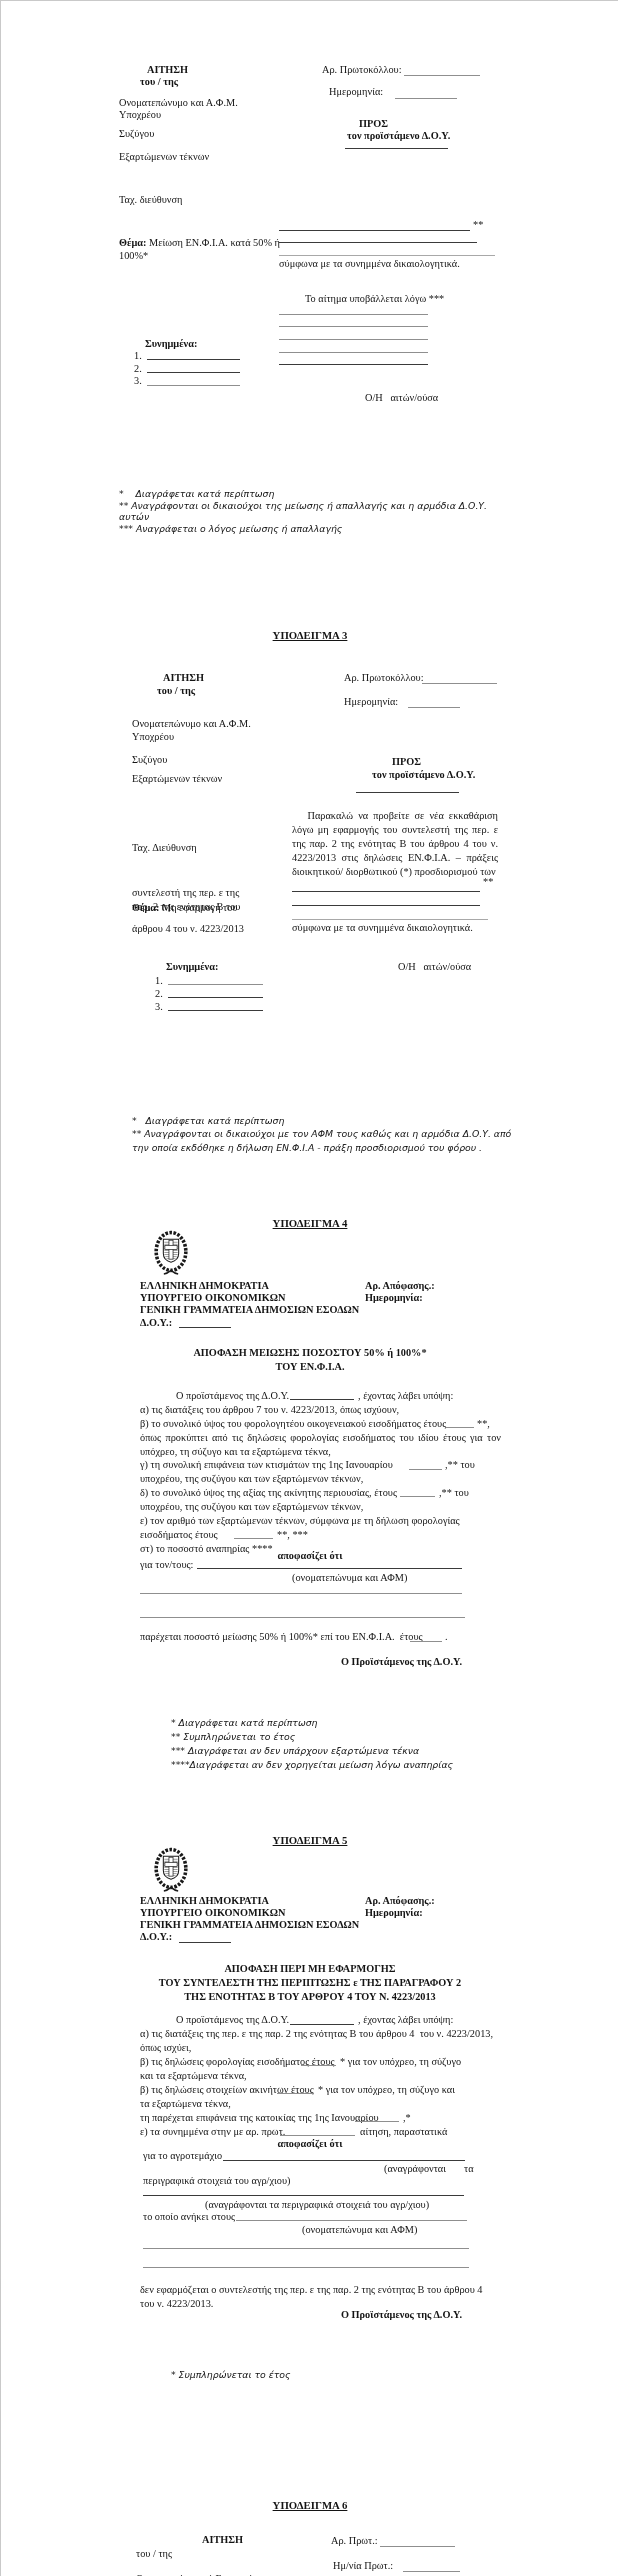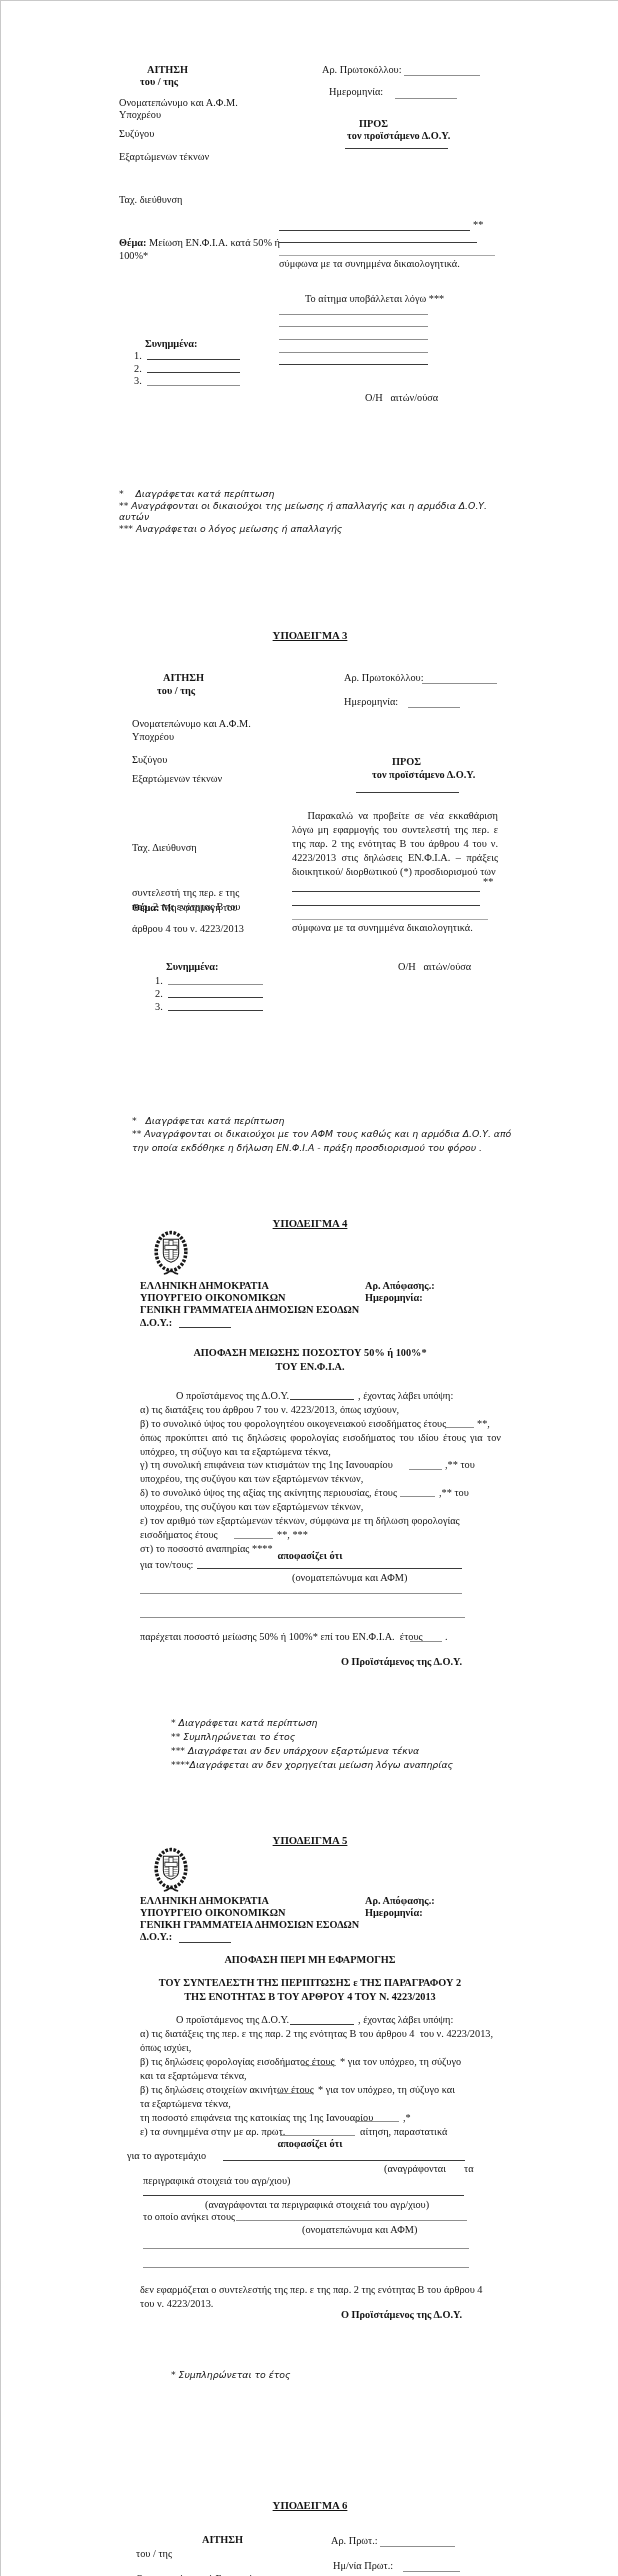--- a/index.html
+++ b/index.html
@@ -170,44 +170,44 @@
       <rect x="33" y="20" width="8" height="37" fill="#ffffff" stroke="#1a1a1a" stroke-width="1.4"></rect>
       <rect x="25" y="30" width="24" height="8" fill="#ffffff" stroke="#1a1a1a" stroke-width="1.4"></rect>
     </svg>
     <span class="t b" style="left:139px;top:65px;">ΕΛΛΗΝΙΚΗ ΔΗΜΟΚΡΑΤΙΑ</span>
     <span class="t b" style="left:139px;top:77px;">ΥΠΟΥΡΓΕΙΟ ΟΙΚΟΝΟΜΙΚΩΝ</span>
     <span class="t b" style="left:139px;top:89px;">ΓΕΝΙΚΗ ΓΡΑΜΜΑΤΕΙΑ ΔΗΜΟΣΙΩΝ ΕΣΟΔΩΝ</span>
     <span class="t b" style="left:139px;top:101px;">Δ.Ο.Υ.:</span>
     <div class="bl dk" style="left:178px;top:112px;width:52px;"></div>
     <span class="t b" style="left:364px;top:65px;">Αρ. Απόφασης.:</span>
     <span class="t b" style="left:364px;top:77px;">Ημερομηνία:</span>
-    <div class="t b ctr" style="top:124px;">ΑΠΟΦΑΣΗ ΠΕΡΙ ΜΗ ΕΦΑΡΜΟΓΗΣ</div>
+    <div class="t b ctr" style="top:133px;">ΑΠΟΦΑΣΗ ΠΕΡΙ ΜΗ ΕΦΑΡΜΟΓΗΣ</div>
     <div class="t b ctr" style="top:147px;">ΤΟΥ ΣΥΝΤΕΛΕΣΤΗ ΤΗΣ ΠΕΡΙΠΤΩΣΗΣ ε ΤΗΣ ΠΑΡΑΓΡΑΦΟΥ 2</div>
     <div class="t b ctr" style="top:161px;">ΤΗΣ ΕΝΟΤΗΤΑΣ Β ΤΟΥ ΑΡΘΡΟΥ 4 ΤΟΥ Ν. 4223/2013</div>
     <span class="t" style="left:175px;top:184px;">Ο προϊστάμενος της Δ.Ο.Υ.</span>
     <div class="bl dk" style="left:289px;top:194px;width:64px;"></div>
     <span class="t" style="left:357px;top:184px;">, έχοντας λάβει υπόψη:</span>
     <span class="t" style="left:139px;top:198px;">α) τις διατάξεις της περ. ε της παρ. 2 της ενότητας Β του άρθρου 4  του ν. 4223/2013,</span>
     <span class="t" style="left:139px;top:212px;">όπως ισχύει,</span>
     <span class="t" style="left:139px;top:226px;">β) τις δηλώσεις φορολογίας εισοδήματος έτους</span>
     <div class="bl" style="left:300px;top:235px;width:35px;"></div>
     <span class="t" style="left:339px;top:226px;">* για τον υπόχρεο, τη σύζυγο</span>
     <span class="t" style="left:139px;top:240px;">και τα εξαρτώμενα τέκνα,</span>
     <span class="t" style="left:139px;top:254px;">β) τις δηλώσεις στοιχείων ακινήτων έτους</span>
     <div class="bl" style="left:276px;top:263px;width:37px;"></div>
     <span class="t" style="left:317px;top:254px;">* για τον υπόχρεο, τη σύζυγο και</span>
     <span class="t" style="left:139px;top:268px;">τα εξαρτώμενα τέκνα,</span>
-    <span class="t" style="left:139px;top:282px;">τη ποσοστό επιφάνεια της κατοικίας της 1ης Ιανουαρίου</span>
+    <span class="t" style="left:139px;top:282px;">τη παρέχεται επιφάνεια της κατοικίας της 1ης Ιανουαρίου</span>
     <div class="bl" style="left:354px;top:291px;width:44px;"></div>
     <span class="t" style="left:402px;top:282px;">,*</span>
     <span class="t" style="left:139px;top:296px;">ε) τα συνημμένα στην με αρ. πρωτ.</span>
     <div class="bl" style="left:279px;top:305px;width:75px;"></div>
     <span class="t" style="left:359px;top:296px;">αίτηση, παραστατικά</span>
     <div class="t b ctr" style="top:308px;">αποφασίζει ότι</div>
-    <span class="t" style="left:126px;top:320px;">για το αγροτεμάχιο</span>
+    <span class="t" style="left:142px;top:320px;">για το αγροτεμάχιο</span>
     <div class="bl dk" style="left:222px;top:330px;width:242px;"></div>
     <span class="t" style="left:383px;top:333px;">(αναγράφονται       τα</span>
     <span class="t" style="left:142px;top:345px;">περιγραφικά στοιχειά του αγρ/χιου)</span>
     <div class="bl dk" style="left:142px;top:365px;width:321px;"></div>
     <span class="t" style="left:204px;top:369px;">(αναγράφονται τα περιγραφικά στοιχειά του αγρ/χιου)</span>
     <span class="t" style="left:142px;top:381px;">το οποίο ανήκει στους</span>
     <div class="bl" style="left:235px;top:390px;width:231px;"></div>
     <span class="t" style="left:301px;top:394px;">(ονοματεπώνυμα και ΑΦΜ)</span>
     <div class="bl" style="left:142px;top:418px;width:326px;"></div>
     <div class="bl" style="left:142px;top:437px;width:326px;"></div>

